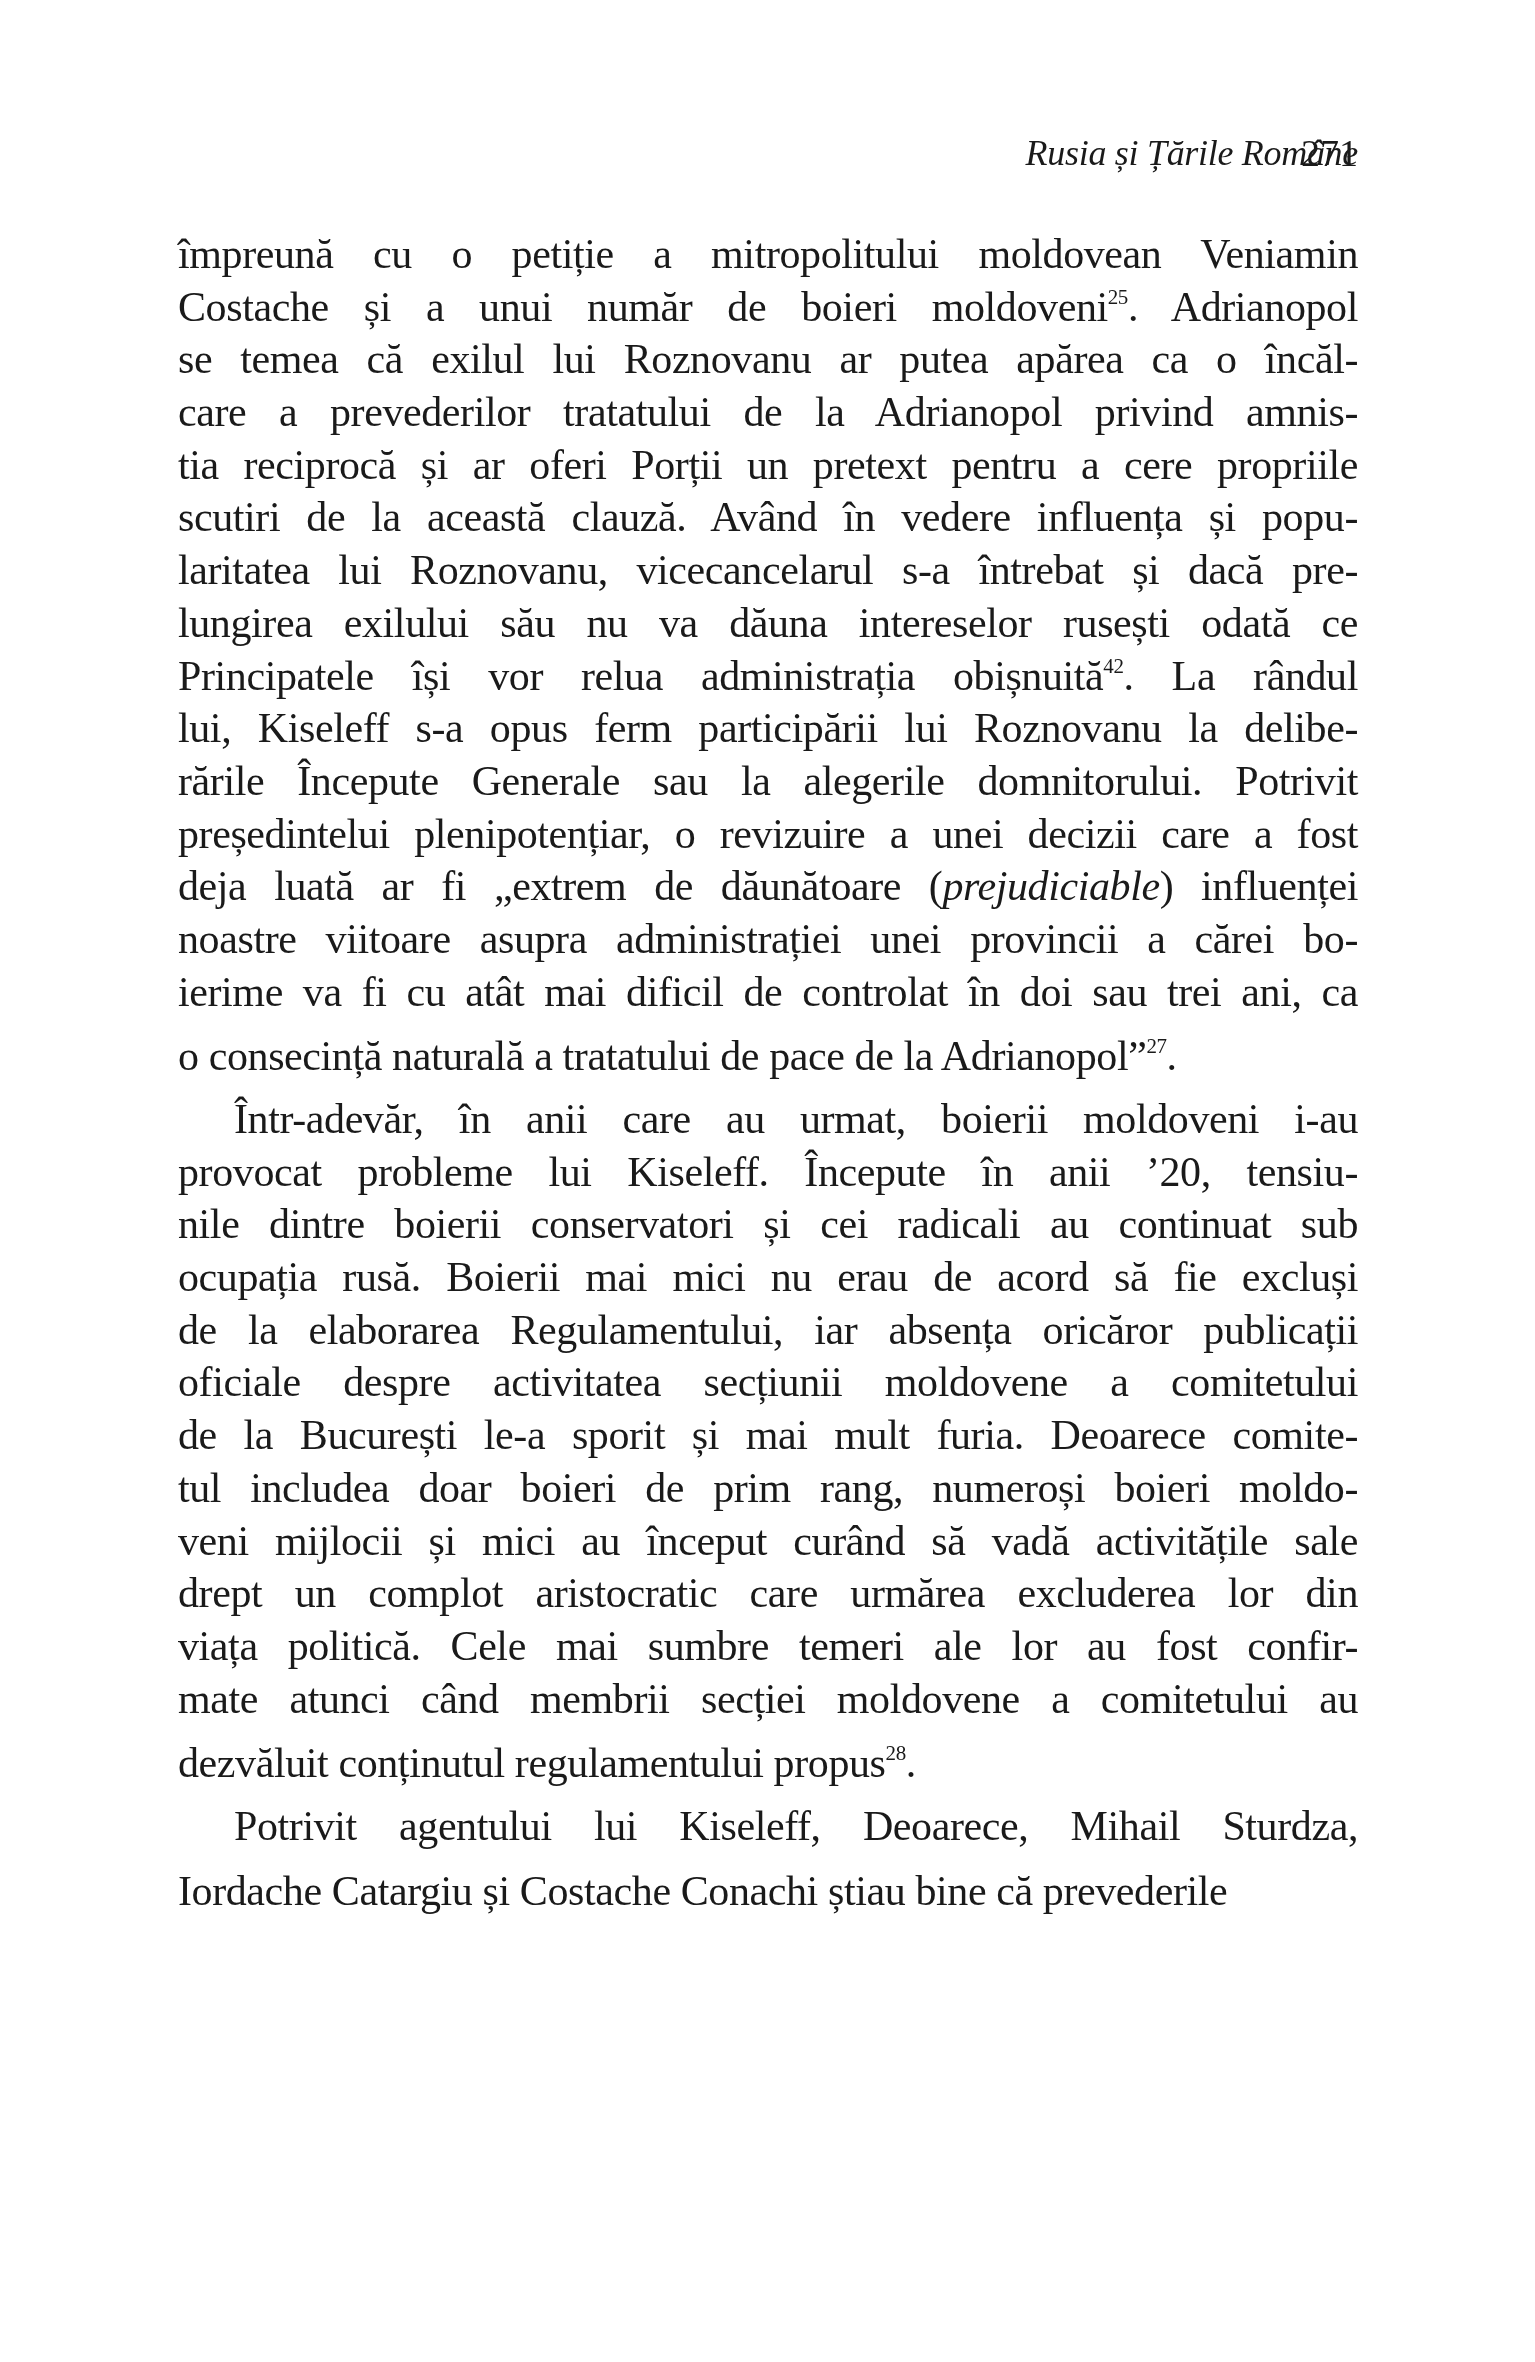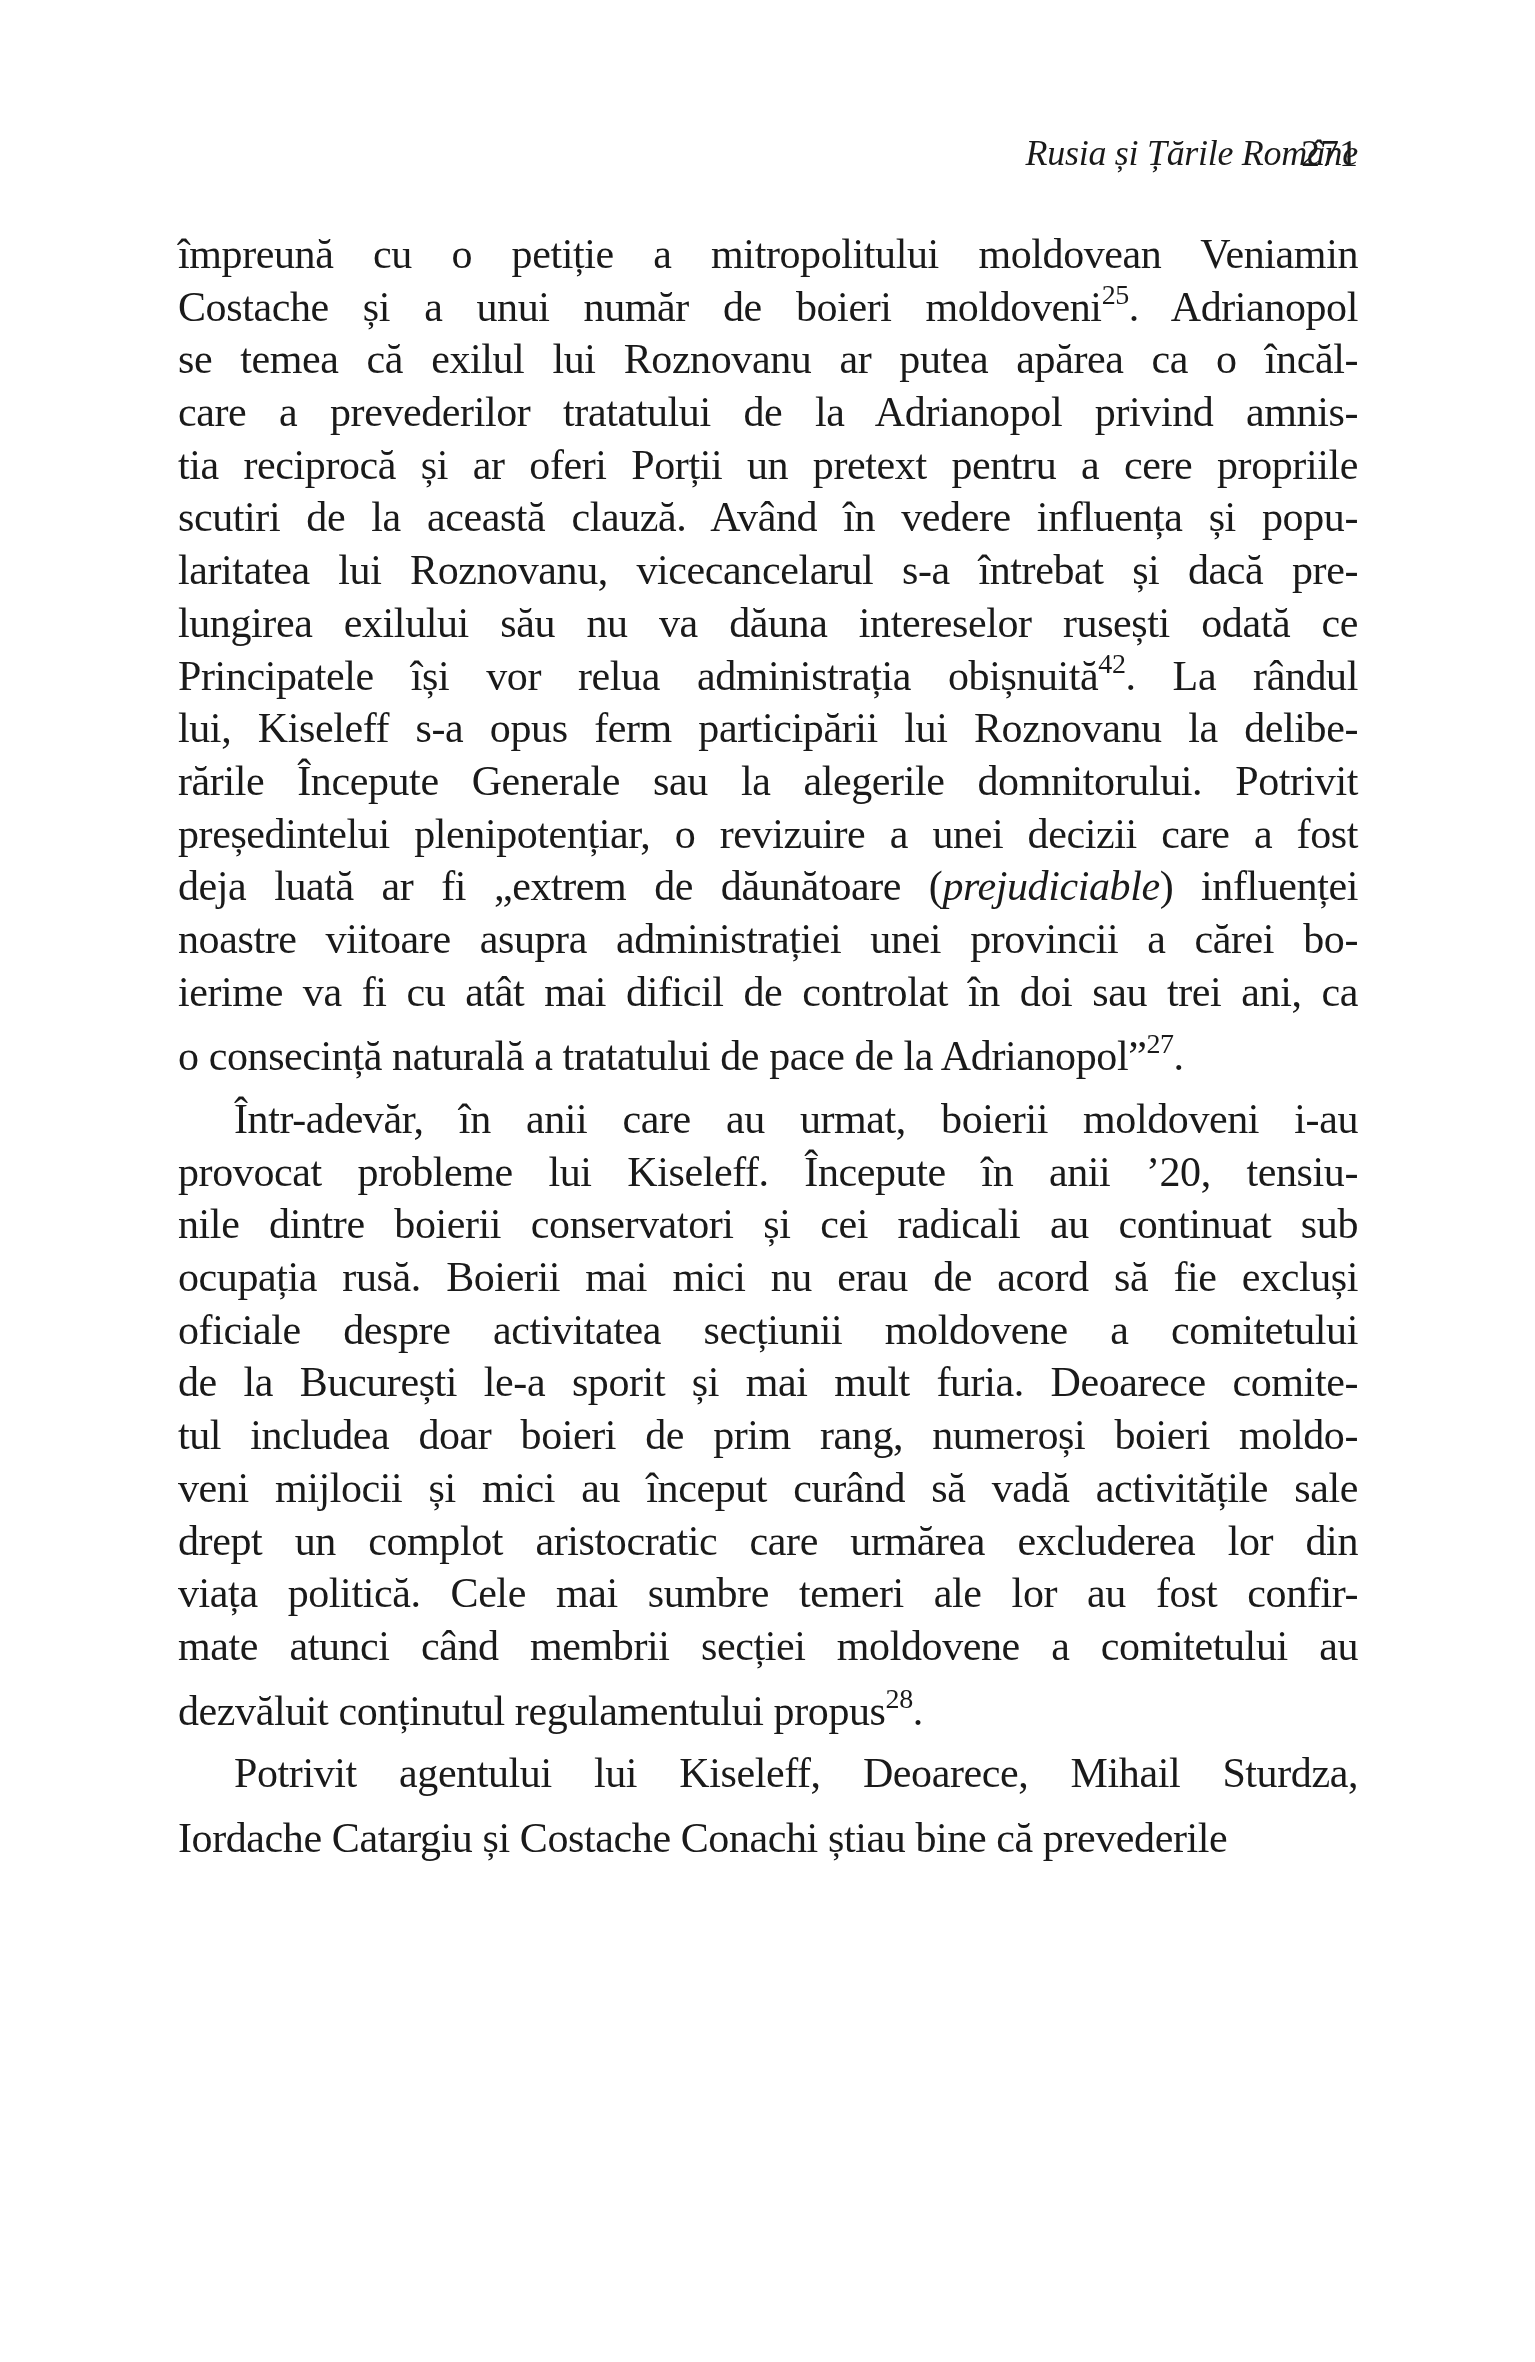--- a/index.html
+++ b/index.html
@@ -59,21 +59,21 @@
     text-align-last: left;
     margin-top: 12px;
   }
   .line.indent {
     padding-left: 56px;
   }
   .para-gap {
     height: 10px;
   }
   sup {
-    font-size: 28px;
+    font-size: 21px;
     line-height: 0;
     position: relative;
     top: -2px;
   }
   em { font-style: italic; }
 </style>
 </head>
 <body>
 
 <div class="running-head">
@@ -99,20 +99,21 @@
       <span class="line"><span>noastre viitoare asupra administrației unei provincii a cărei bo-</span></span>
       <span class="line"><span>ierime va fi cu atât mai dificil de controlat în doi sau trei ani, ca</span></span>
       <span class="line last"><span>o consecință naturală a tratatului de pace de la Adrianopol”</span><sup>27</sup><span>.</span></span>
     </div>
     <div class="para-gap"></div>
     <div class="paragraph">
       <span class="line indent"><span>Într-adevăr, în anii care au urmat, boierii moldoveni i-au</span></span>
       <span class="line"><span>provocat probleme lui Kiseleff. Începute în anii ’20, tensiu-</span></span>
       <span class="line"><span>nile dintre boierii conservatori și cei radicali au continuat sub</span></span>
       <span class="line"><span>ocupația rusă. Boierii mai mici nu erau de acord să fie excluși</span></span>
+      <span class="line"><span>de la elaborarea Regulamentului, iar absența oricăror publicații</span></span>
       <span class="line"><span>oficiale despre activitatea secțiunii moldovene a comitetului</span></span>
       <span class="line"><span>de la București le-a sporit și mai mult furia. Deoarece comite-</span></span>
       <span class="line"><span>tul includea doar boieri de prim rang, numeroși boieri moldo-</span></span>
       <span class="line"><span>veni mijlocii și mici au început curând să vadă activitățile sale</span></span>
       <span class="line"><span>drept un complot aristocratic care urmărea excluderea lor din</span></span>
       <span class="line"><span>viața politică. Cele mai sumbre temeri ale lor au fost confir-</span></span>
       <span class="line"><span>mate atunci când membrii secției moldovene a comitetului au</span></span>
       <span class="line last"><span>dezvăluit conținutul regulamentului propus</span><sup>28</sup><span>.</span></span>
     </div>
     <div class="para-gap"></div>

